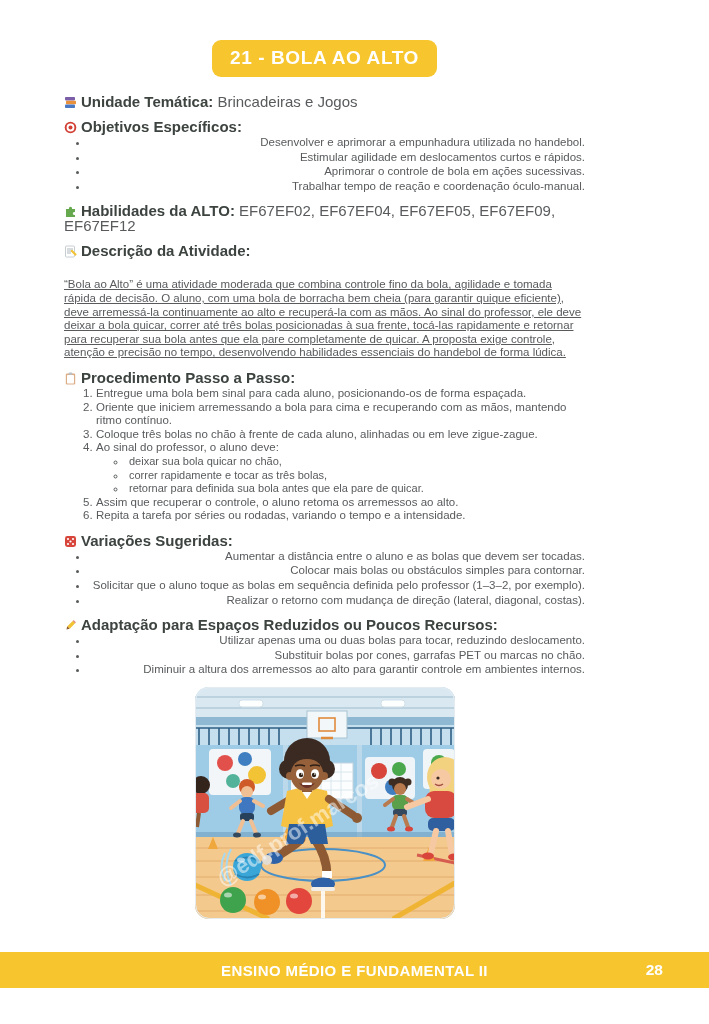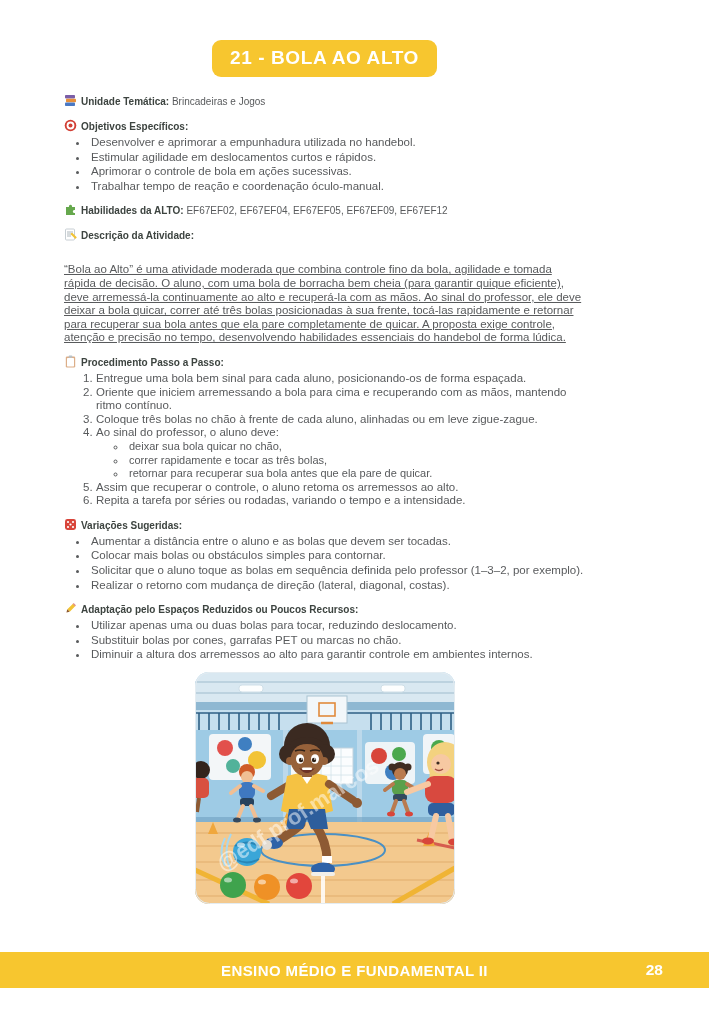--- a/index.html
+++ b/index.html
@@ -6,26 +6,26 @@
   html,body{margin:0;padding:0;background:#ffffff;}
   body{width:709px;height:1024px;overflow:hidden;}
   .page{position:relative;width:649px;height:1024px;background:#fff;
         font-family:"Liberation Sans", sans-serif;color:var(--body);}
   .content{padding:40px 64px 0 64px;}
   .badge-wrap{text-align:center;margin-bottom:17px;}
   .badge{display:inline-block;background:var(--yellow);color:#ffffff;
          font-weight:bold;font-size:19px;letter-spacing:.6px;
          padding:7px 18px 8px;border-radius:9px;}
   .section{margin-bottom:10px;}
-  .sec-line{font-size:10px;line-height:15px;}
+  .sec-line{font-size:15px;line-height:15px;}
   .sec-title{font-weight:bold;color:var(--head);}
   .sec-value{color:var(--body);}
   .icn{display:inline-block;width:13px;height:13px;vertical-align:-2px;margin-right:4px;}
   ul.bullets{list-style:disc;margin:2px 0 0 0;padding-left:25px;}
-  ul.bullets li{font-size:11.5px;line-height:13.6px;margin:0 0 1px 0;padding-left:2px;}
+  ul.bullets li{font-size:11.5px;line-height:13.6px;margin:0 0 1px 0;padding-left:2px;text-align:right;}
   ol.steps{list-style:none;counter-reset:step;margin:2px 0 0 0;padding-left:19px;}
   ol.steps>li{counter-increment:step;position:relative;padding-left:13px;
               font-size:11.5px;line-height:13.6px;margin:0;}
   ol.steps>li::before{content:counter(step) ".";position:absolute;left:0;}
   ul.sublist{list-style:circle;margin:0;padding-left:31px;}
   ul.sublist li{font-size:11px;line-height:13.6px;padding-left:2px;}
   .para{font-size:11.5px;line-height:13.6px;margin-top:20px;text-decoration:underline;}
   .illus{width:260px;height:232px;margin:7px auto 0 auto;}
   .footer{position:absolute;left:0;top:952px;width:709px;height:36px;
           background:var(--yellow);display:flex;align-items:center;justify-content:center;}
@@ -95,21 +95,21 @@
           <rect x="4.6" y="0.6" width="3.8" height="2.2" rx="0.8" fill="#b9c2c8"></rect>
         </svg><span class="sec-title">Procedimento Passo a Passo:</span>
       </div>
       <ol class="steps">
           <li>Entregue uma bola bem sinal para cada aluno, posicionando-os de forma espaçada.</li>
           <li>Oriente que iniciem arremessando a bola para cima e recuperando com as mãos, mantendo ritmo contínuo.</li>
           <li>Coloque três bolas no chão à frente de cada aluno, alinhadas ou em leve zigue-zague.</li>
           <li>Ao sinal do professor, o aluno deve:<ul class="sublist">
               <li>deixar sua bola quicar no chão,</li>
               <li>correr rapidamente e tocar as três bolas,</li>
-              <li>retornar para recuperar sua bola antes que ela pare de quicar.</li>
+              <li>retornar para definida sua bola antes que ela pare de quicar.</li>
             </ul></li>
           <li>Assim que recuperar o controle, o aluno retoma os arremessos ao alto.</li>
           <li>Repita a tarefa por séries ou rodadas, variando o tempo e a intensidade.</li>
         </ol>
     </div>
 
     <div class="section">
       <div class="sec-line">
         <svg class="icn" viewBox="0 0 13 13">
           <rect x="1" y="1" width="11" height="11" rx="2.4" fill="#d8453a"></rect>
@@ -129,21 +129,21 @@
     </div>
 
     <div class="section">
       <div class="sec-line">
         <svg class="icn" viewBox="0 0 13 13">
           <g transform="rotate(45 6.5 6.5)">
             <rect x="4.8" y="1.2" width="3.4" height="8.2" rx="0.5" fill="#f2c335"></rect>
             <polygon points="4.8,9.4 8.2,9.4 6.5,12.2" fill="#8d5a33"></polygon>
             <rect x="4.8" y="0.4" width="3.4" height="1.4" rx="0.5" fill="#e2908a"></rect>
           </g>
-        </svg><span class="sec-title">Adaptação pelo Espaços Reduzidos ou Poucos Recursos:</span>
+        </svg><span class="sec-title">Adaptação para Espaços Reduzidos ou Poucos Recursos:</span>
       </div>
       <ul class="bullets">
           <li>Utilizar apenas uma ou duas bolas para tocar, reduzindo deslocamento.</li>
           <li>Substituir bolas por cones, garrafas PET ou marcas no chão.</li>
           <li>Diminuir a altura dos arremessos ao alto para garantir controle em ambientes internos.</li>
         </ul>
     </div>
 
     <div class="illus">
       <svg viewBox="0 0 260 232" width="260" height="232">

